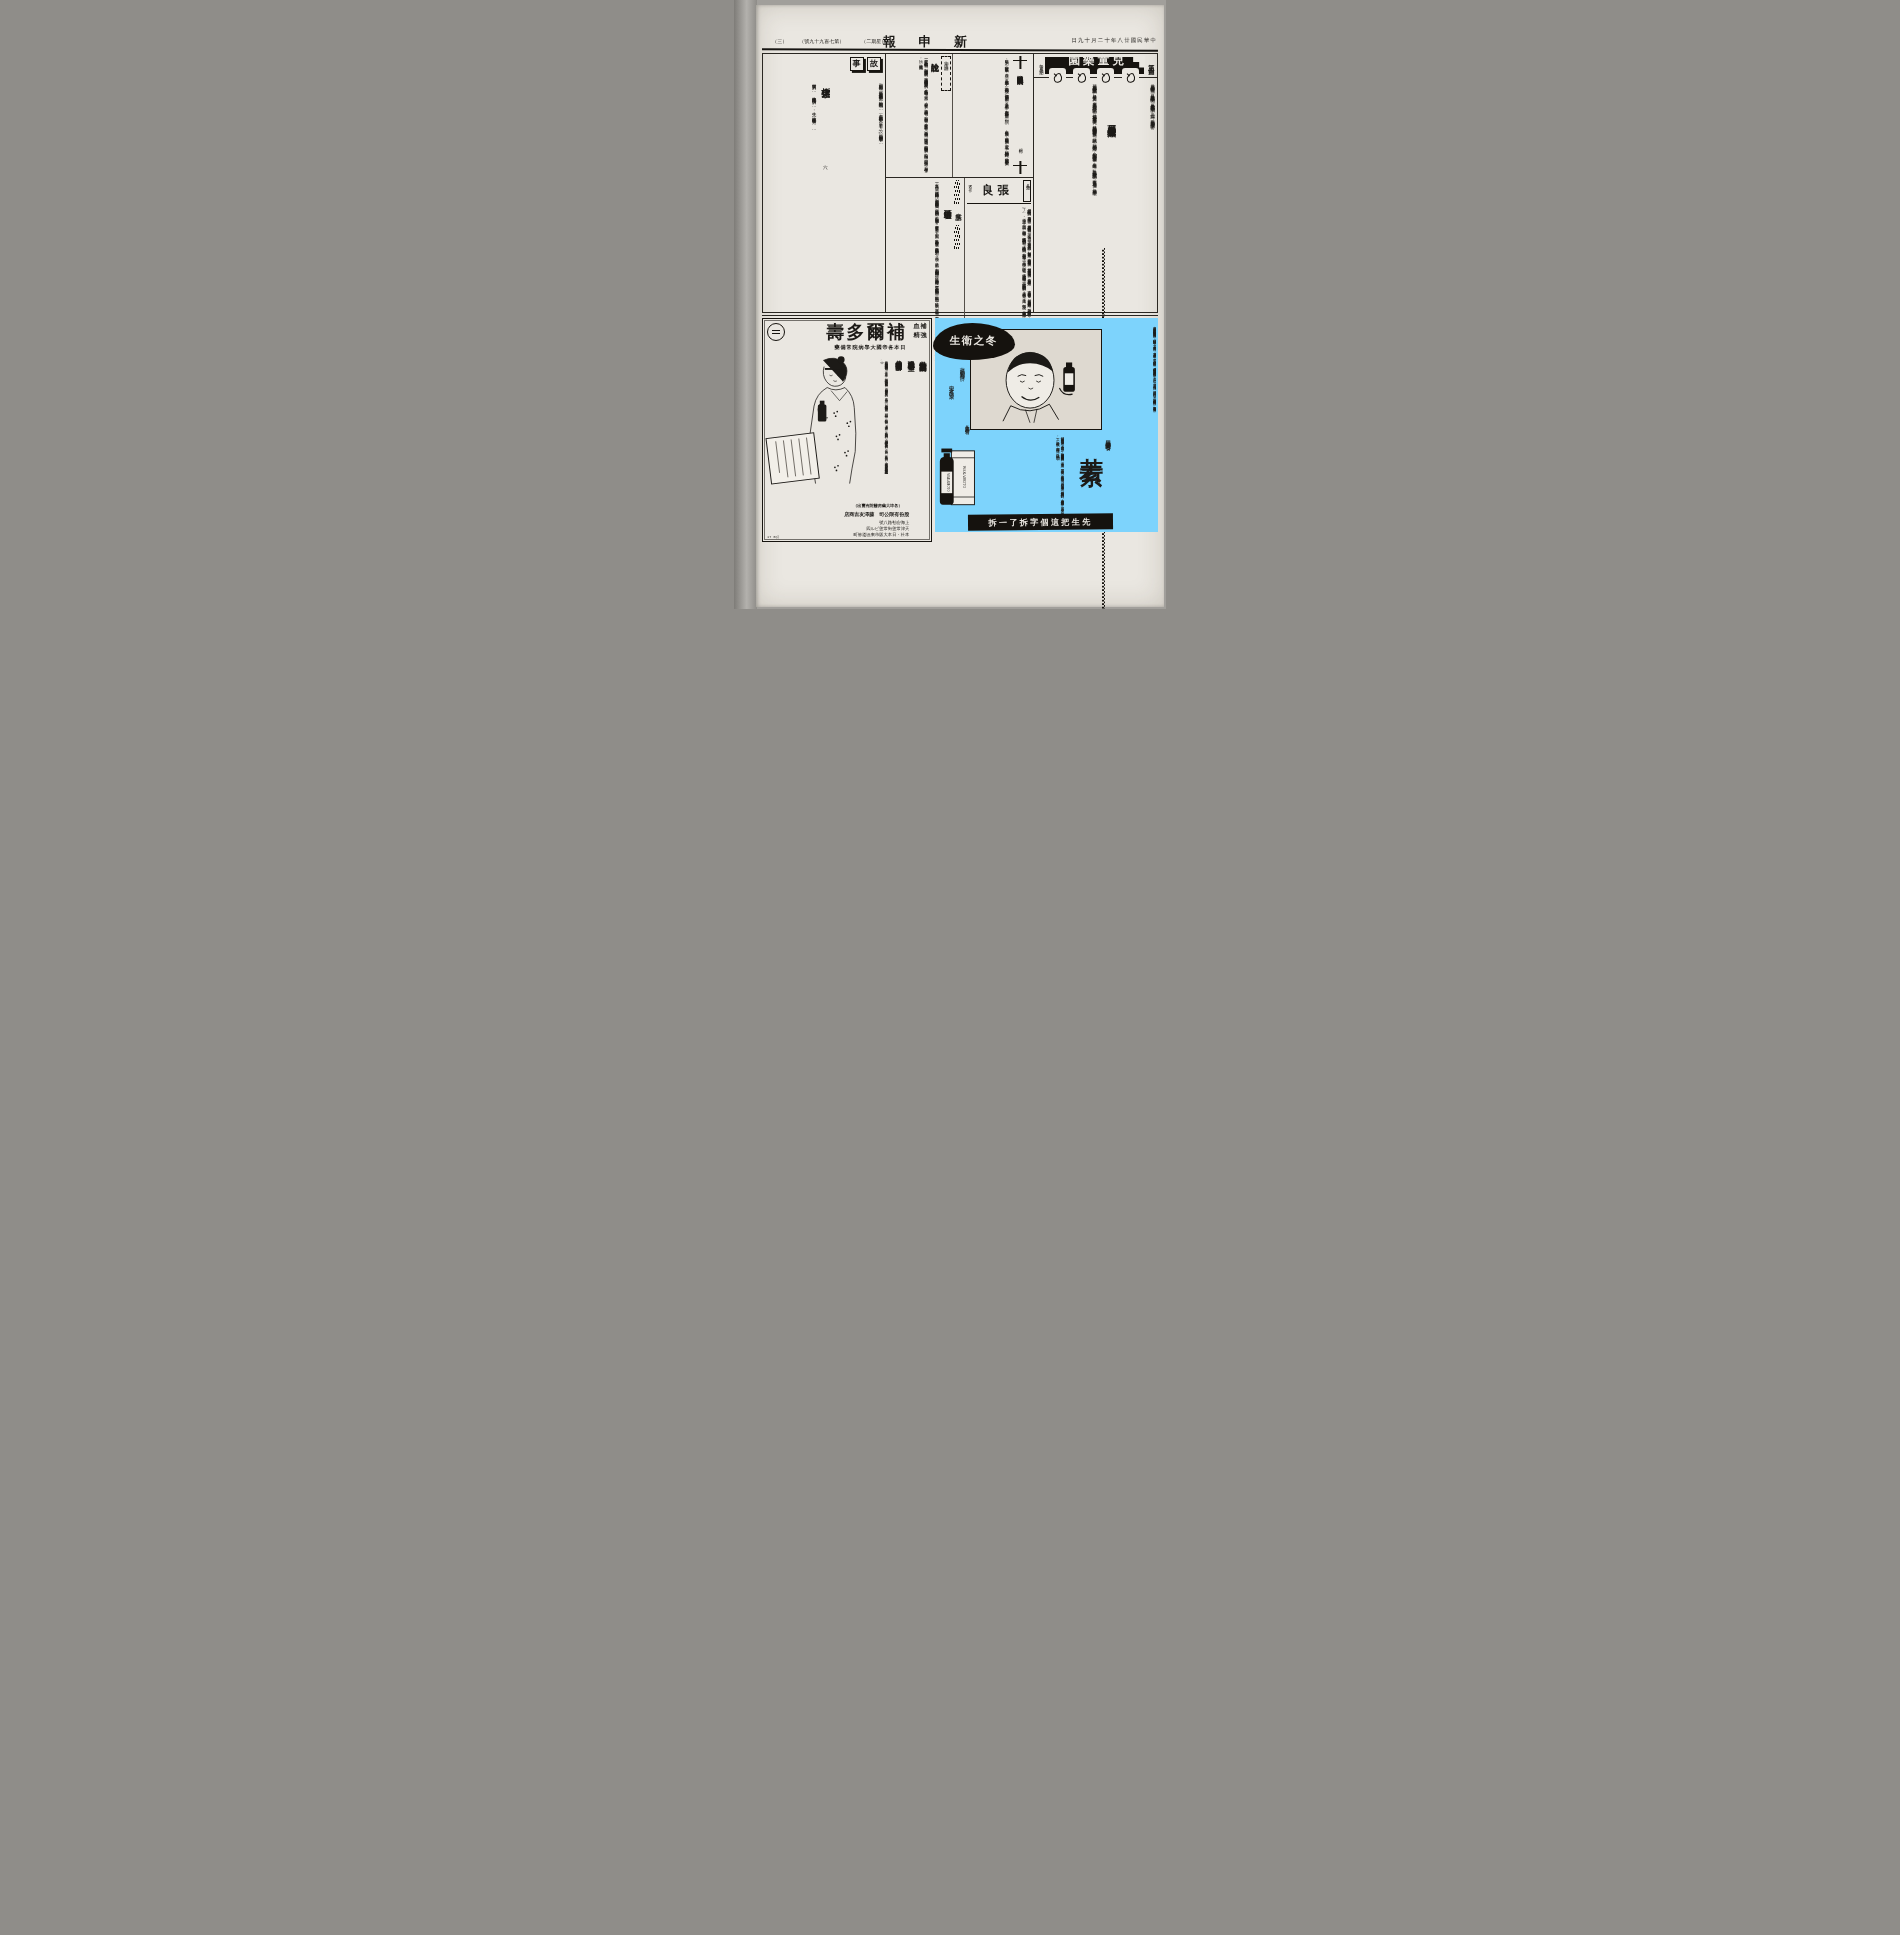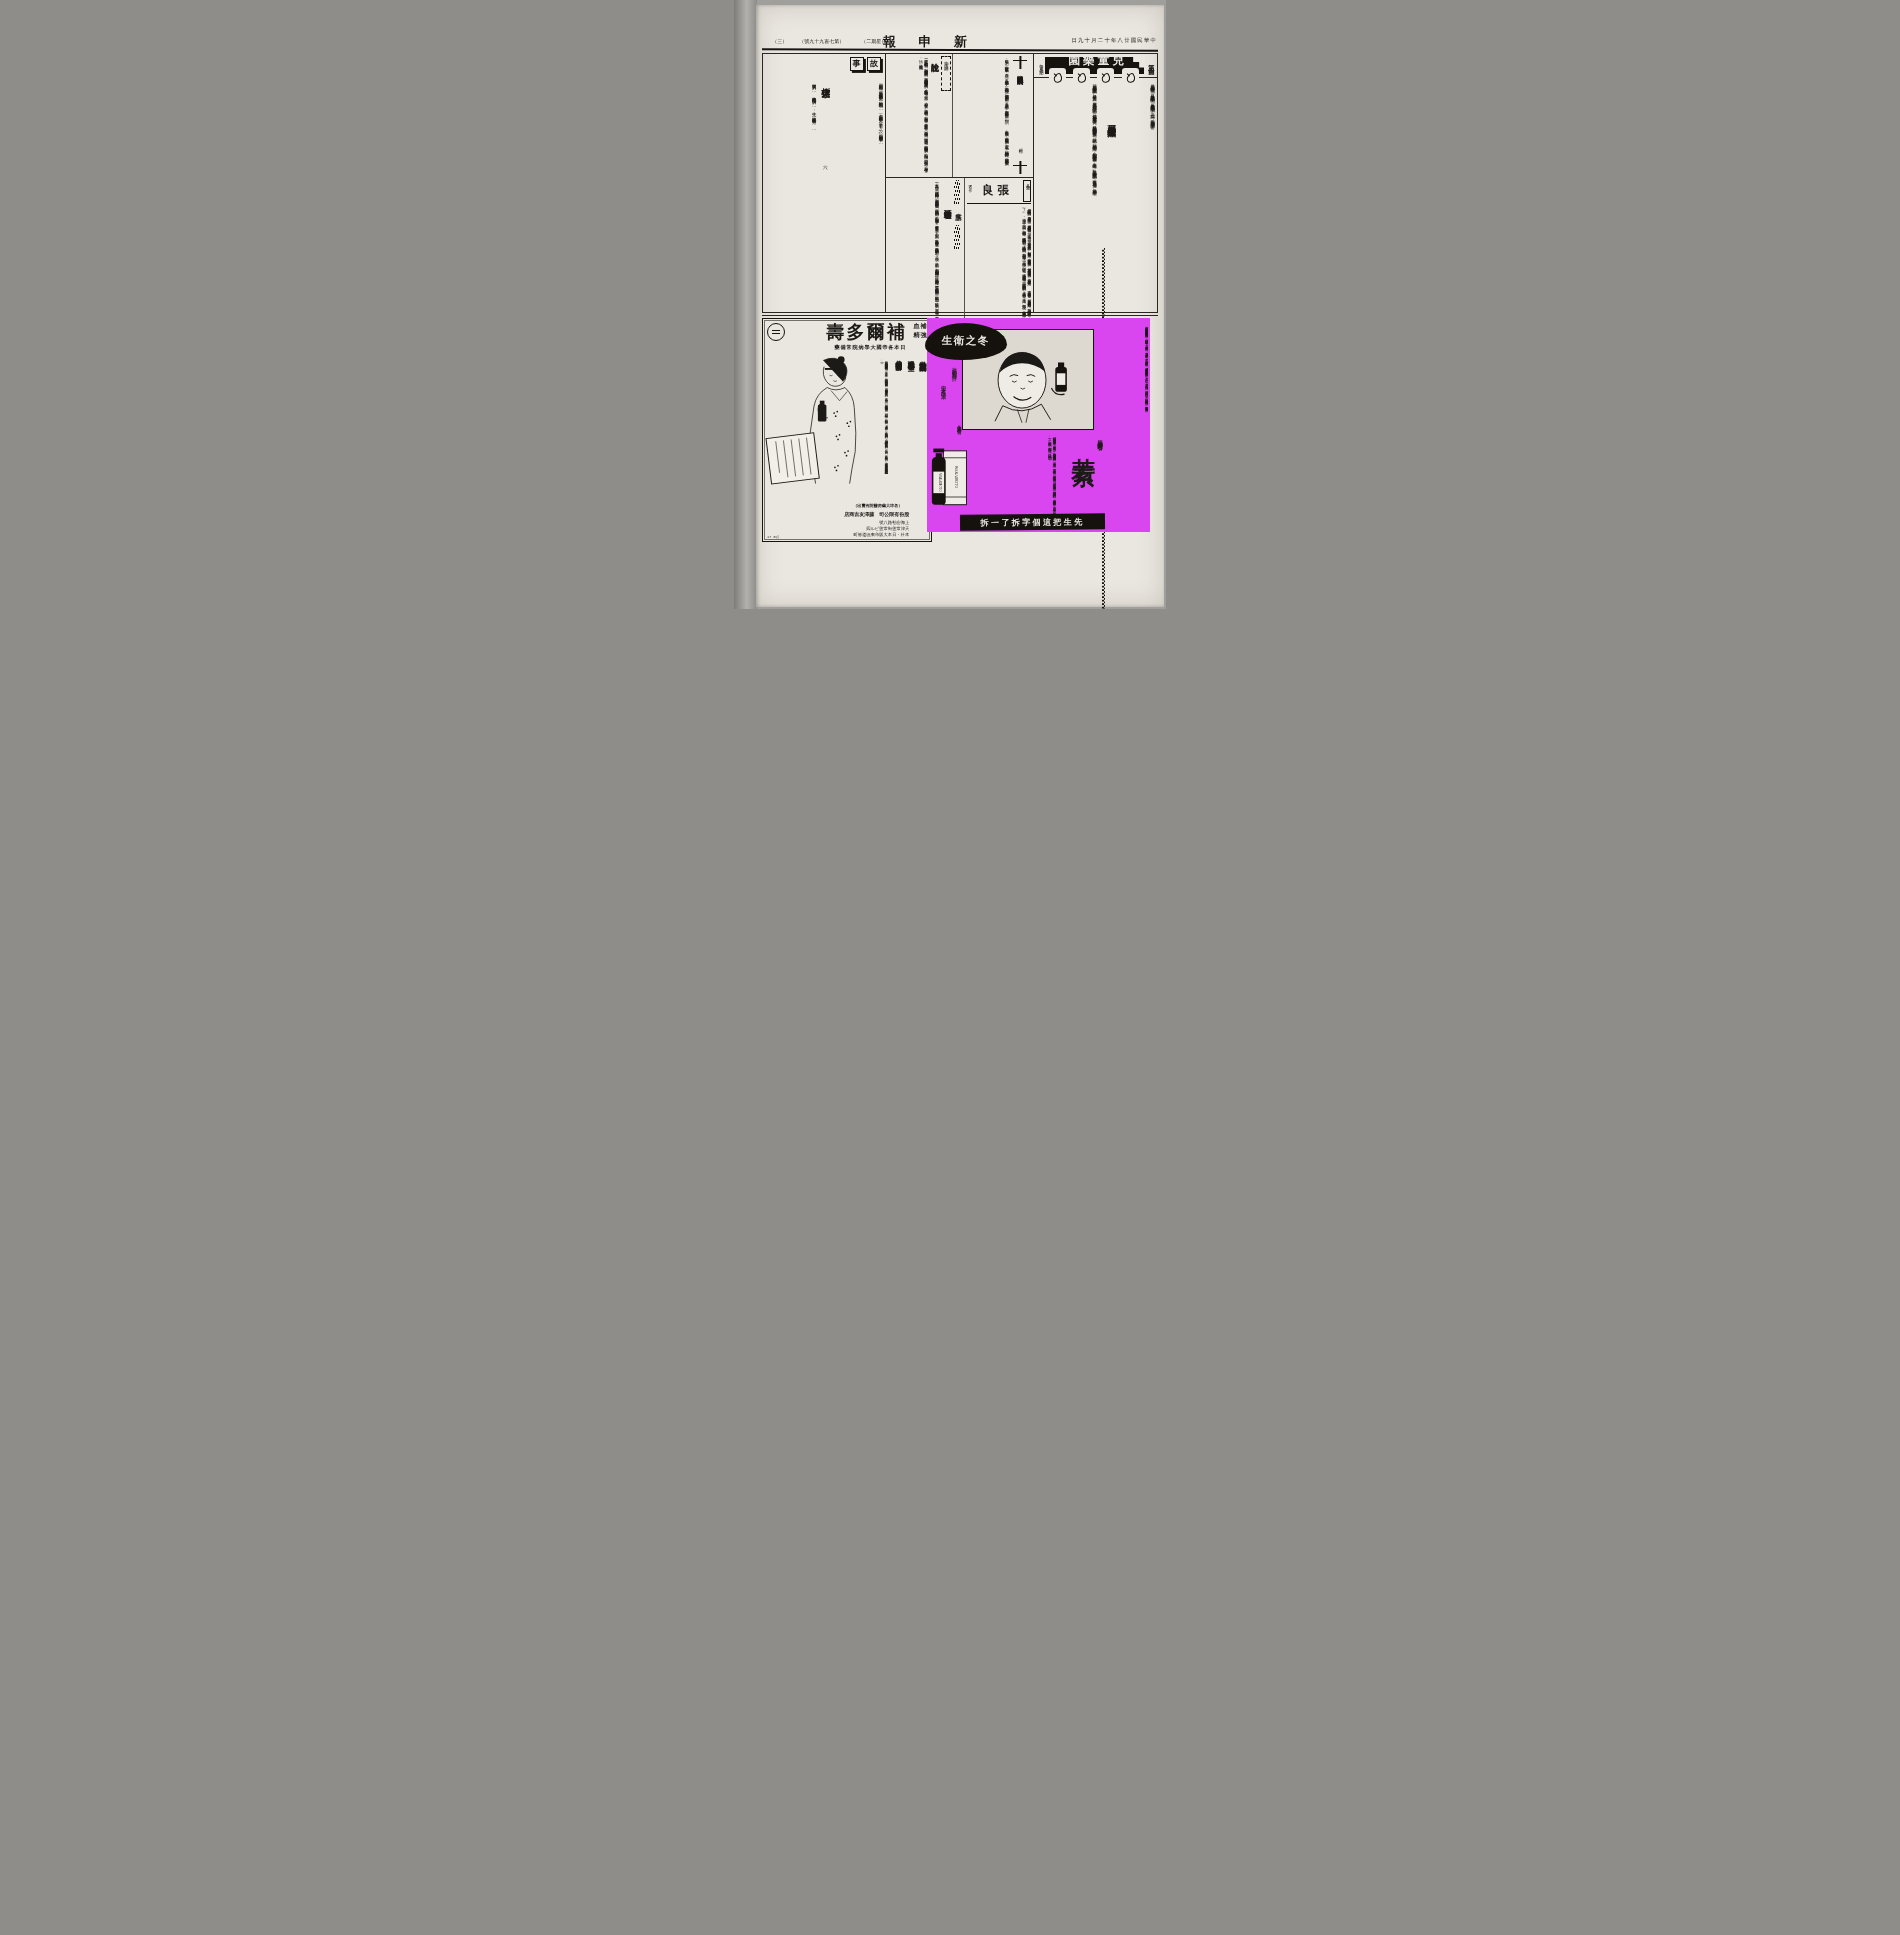--- a/index.html
+++ b/index.html
@@ -123,21 +123,21 @@
   .adL-slogans .s3 { font-size:6.6px; font-weight:900; height:100%; }
   .adL-small { position:absolute; right:43px; top:39px; width:28px; height:116px; font-size:3.3px; line-height:1.25; }
   .adL-note { position:absolute; right:29px; bottom:33px; font-size:4.1px; font-weight:700; }
   .adL-co { position:absolute; right:22px; bottom:3.1px; text-align:right; }
   .adL-co .c1 { font-size:5px; font-weight:700; margin-bottom:1.2px; }
   .adL-co div { font-size:4.3px; line-height:1.45; }
   .womanbox { position:absolute; left:1.5px; top:36px; width:98px; height:134px; }
   .cornermark { position:absolute; left:3.9px; bottom:1.9px; font-size:3.5px; font-family:"Liberation Mono","DejaVu Sans Mono",monospace; color:#33302b; }
 
   
-  .adR { position:absolute; right:8px; top:2.3px; width:56.4%; height:214px; background:#d946ef; }
+  .adR { position:absolute; right:0; top:2.3px; width:56.4%; height:214px; background:#7dd3fc; }
   .adR-body1 { position:absolute; right:1.5px; top:4.6px; width:46px; height:196px; font-size:3.9px; }
   .portrait { position:absolute; left:16%; top:5%; width:59%; height:47%; border:1.2px solid #17140f;
               background-color:#ded9d0;
               background-image:radial-gradient(#564f45 0.4px,transparent 0.5px); background-size:1.7px 1.7px; }
   .blob { position:absolute; left:-1%; top:2%; width:37%; height:17.5%; background:#15120e;
           border-radius:48% 52% 55% 45% / 62% 58% 42% 38%;
           display:flex; align-items:center; justify-content:center; z-index:3; }
   .blob span { color:#eae7e1; font-size:10.5px; font-weight:900; letter-spacing:1.5px; }
   .couplets { position:absolute; left:6%; top:21%; height:70px; display:flex; flex-direction:row-reverse; gap:3.9px; z-index:2; }
   .couplets .cpl { font-size:5.2px; height:50px; letter-spacing:1.2px; }

